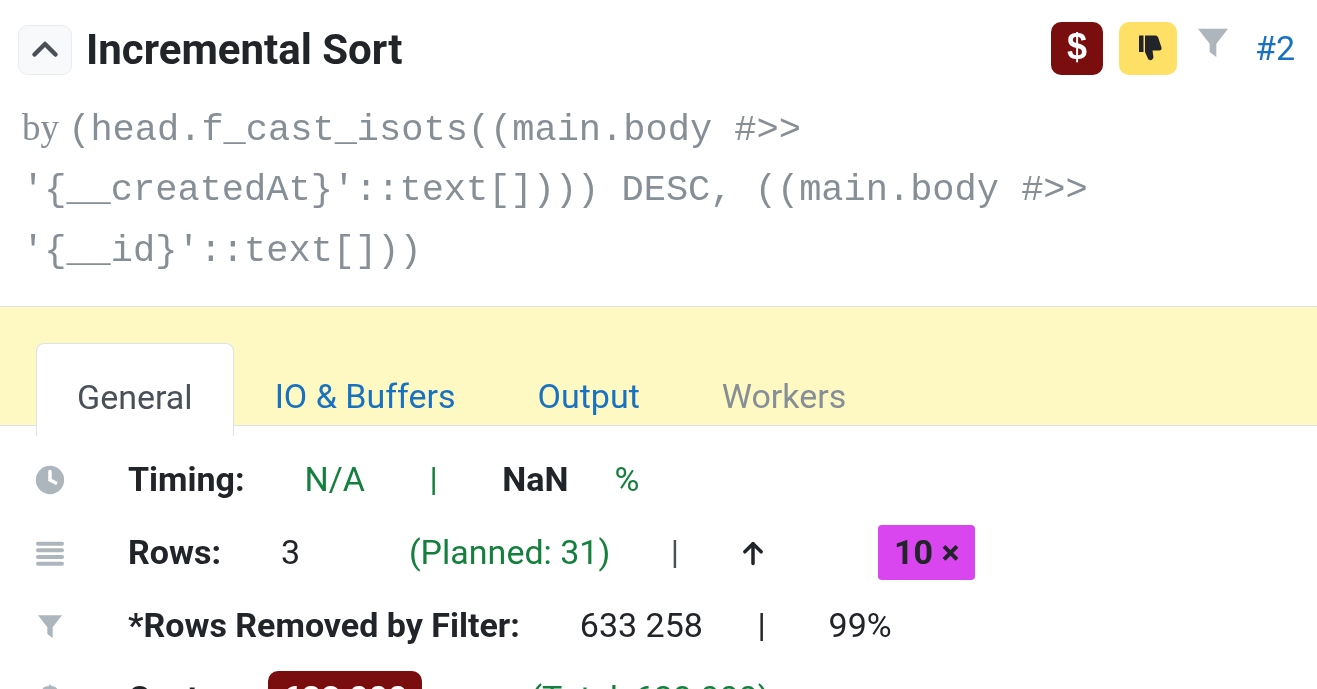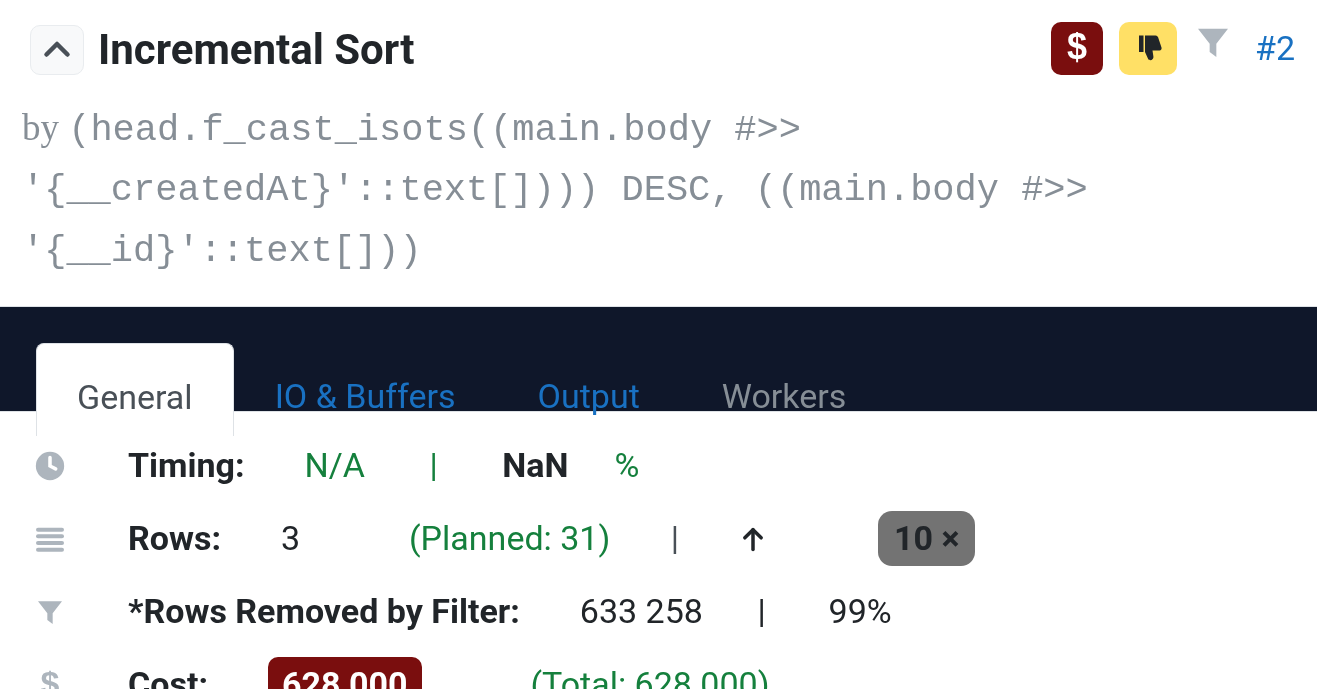--- a/index.html
+++ b/index.html
@@ -10,21 +10,21 @@
     color: #212529;
     font-size: 31px;
     line-height: 1.5;
   }
   .wrap { width: 1317px; }
 
   
   .header-row {
     display: flex;
     align-items: flex-start;
-    padding: 18px 22px 0 30px;
+    padding: 18px 22px 0 18px;
   }
   .title-group { display: flex; align-items: center; }
   .collapse-pill {
     display: inline-flex;
     align-items: center;
     background: #f8f9fa;
     border: 1px solid #e9ecef;
     border-radius: 10px;
     padding: 6px 8px 6px 8px;
   }
@@ -64,26 +64,26 @@
   }
   .sort-by .by-label { color: #868e96; font-family: Liberation Serif, serif; }
   .sort-by .expr {
     font-family: "SFMono-Regular", Consolas, "Liberation Mono", Menlo, monospace;
     color: #868e96;
     word-break: break-word;
   }
 
   
   .tabs-bar {
-    background: #0f172a;
+    background: #fef9c3;
     border-top: 1px solid #dee2e6;
     border-bottom: 1px solid #dee2e6;
     padding-top: 36px;
     display: flex;
-    height: 106px;
+    height: 120px;
   }
   .tabs-pad-left { width: 36px; }
   .tab {
     padding: 14px 40px 0 40px;
     font-size: 34px;
     color: #868e96;
     border: 1px solid transparent;
     border-bottom: none;
     height: 92px;
     display: flex; align-items: center;
@@ -111,22 +111,22 @@
   }
   .stat-ico {
     width: 40px; display:inline-flex; align-items:center; justify-content:center;
     color: #adb5bd; margin-right: 12px; flex-shrink: 0;
   }
   .stat-label { font-weight: 700; margin-right: 14px; }
   .muted { color: #15803d; }
   .bold { font-weight: 700; }
   .sep { margin: 0 6px; color: #495057; }
   .pill-yellow {
-    background: #737373; color: #212529;
-    border-radius: 14px; padding: 2px 16px;
+    background: #d946ef; color: #212529;
+    border-radius: 4px; padding: 2px 16px;
     font-weight: 700;
     display:inline-block;
     margin-left: 10px;
   }
   .pill-red {
     background: #7a0e0e; color: #fff;
     border-radius: 10px; padding: 2px 14px;
     font-weight: 700;
     display:inline-block;
   }

